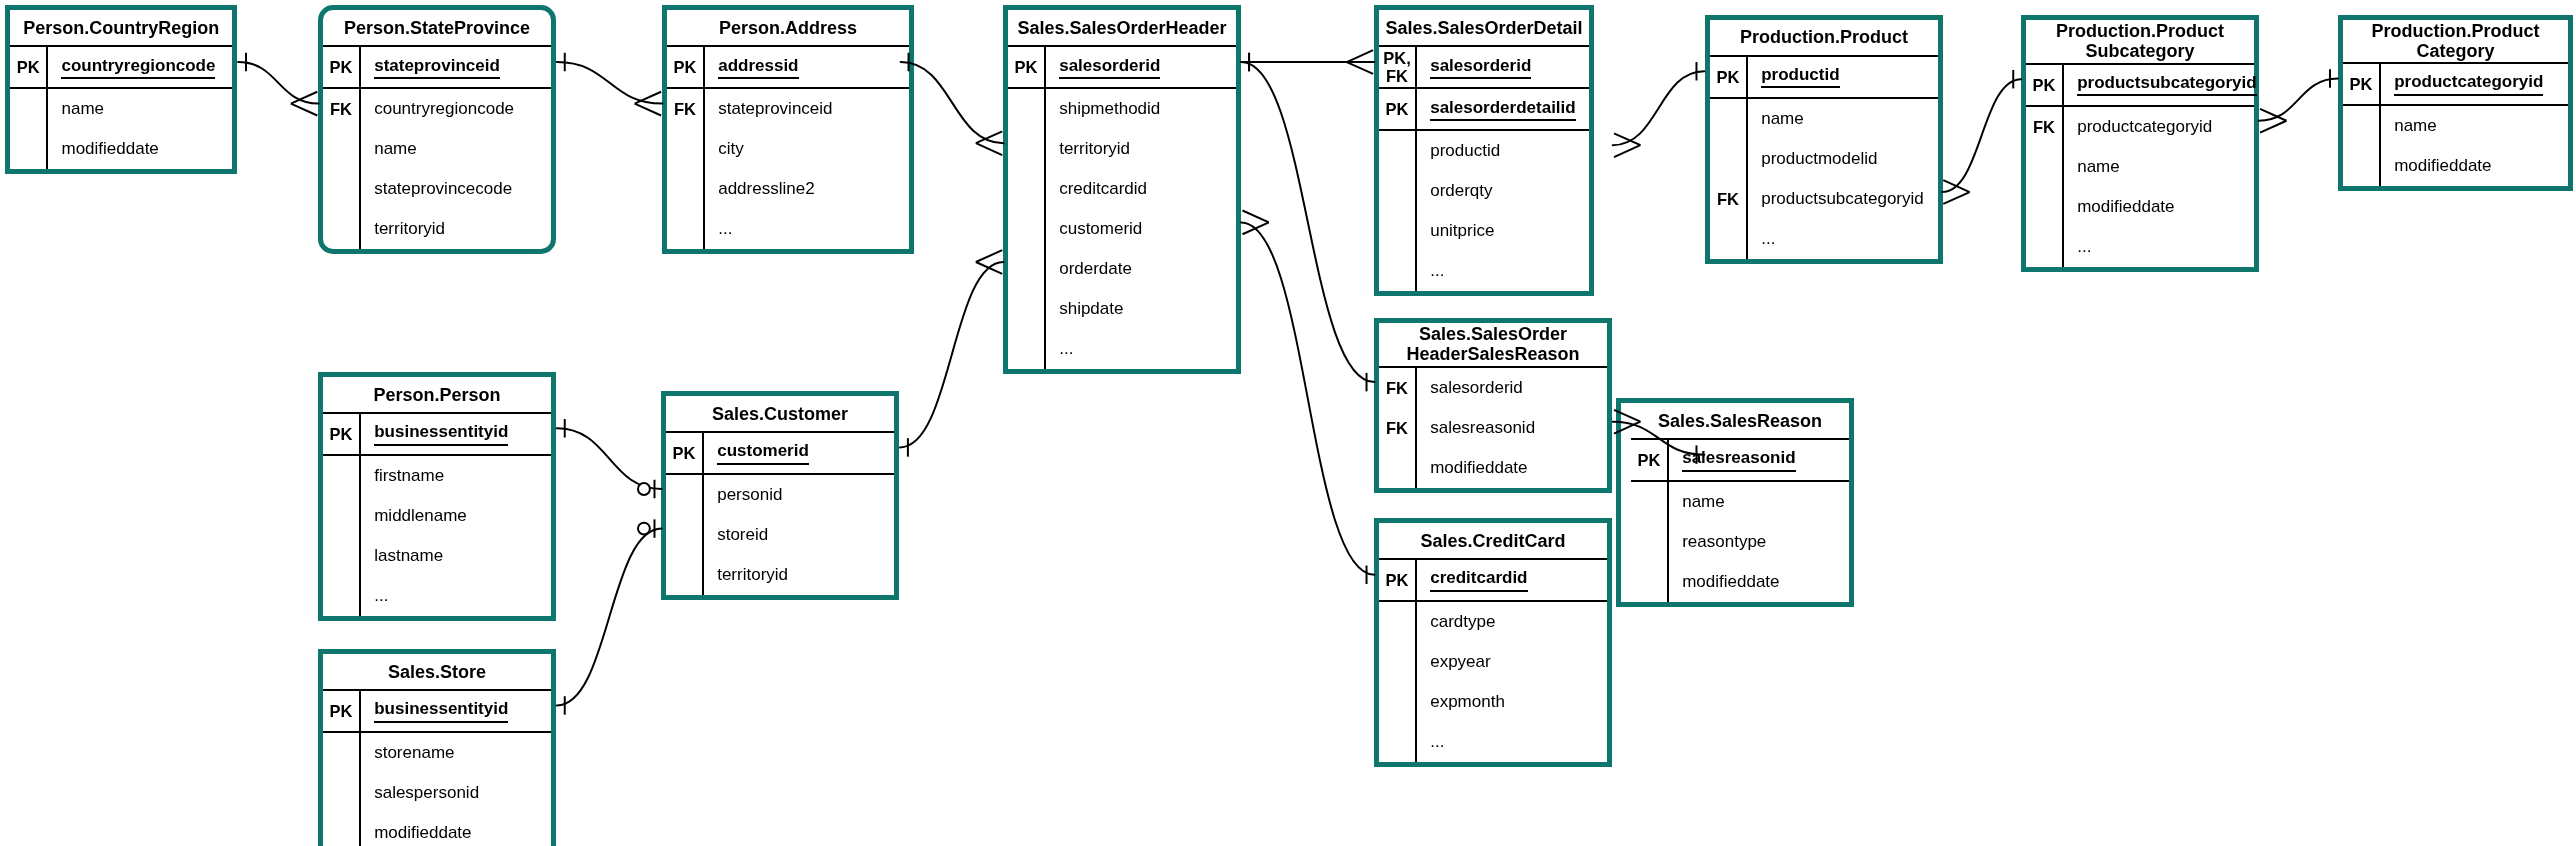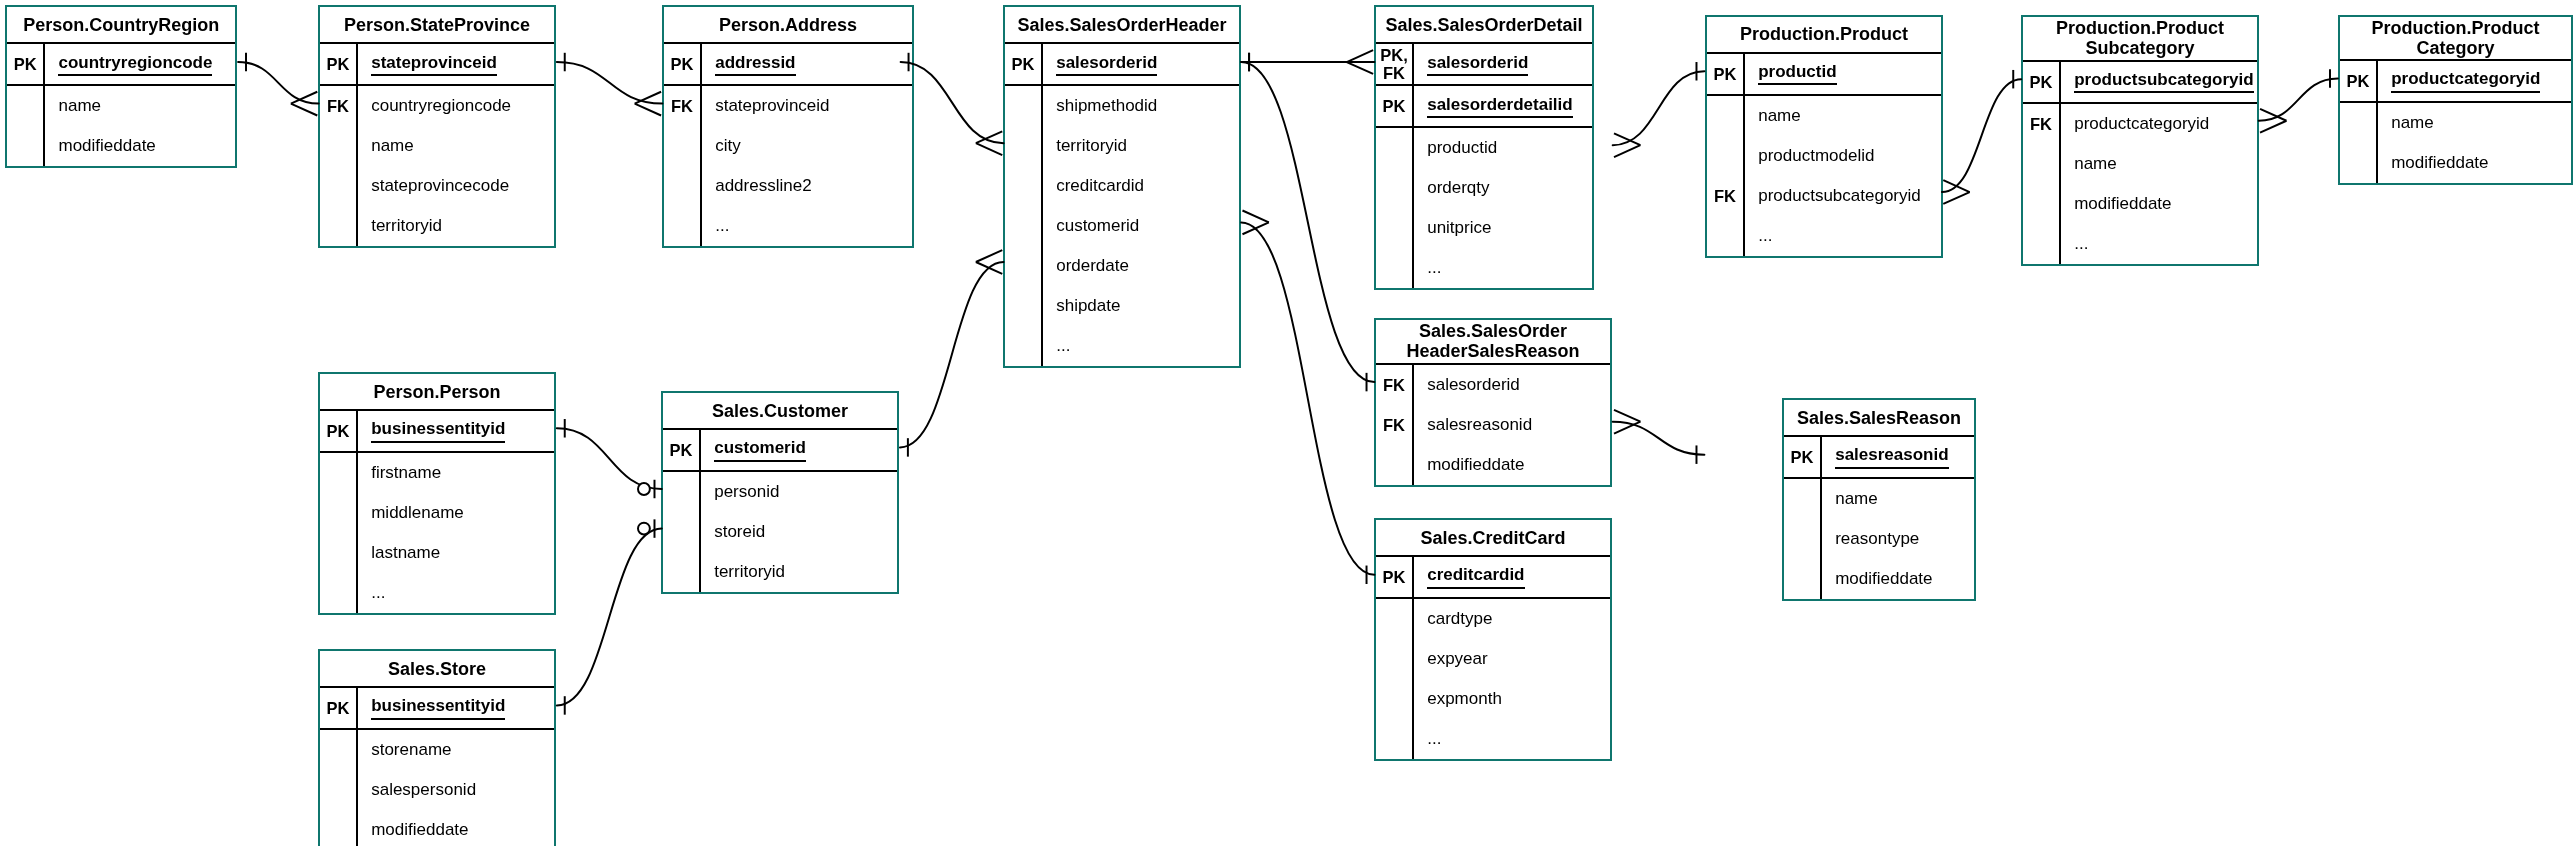--- a/index.html
+++ b/index.html
@@ -7,21 +7,21 @@
     position:relative;
     width:2576px;height:846px;
     background:#ffffff;
     font-family:"Liberation Sans", sans-serif;
     color:#000;
     overflow:hidden;
   }
   .entity{
     position:absolute;
     background:#ffffff;
-    border:2px solid #0f766e;
+    border:5px solid #0f766e;
     box-sizing:border-box;
   }
   .entity-title{
     min-height:37px;
     border-bottom:2px solid #000;
     display:flex;flex-direction:column;justify-content:center;align-items:center;
     font-weight:bold;font-size:18px;line-height:20px;text-align:center;
     padding:1.3px 4px;box-sizing:border-box;
   }
   .section{border-bottom:2px solid #000;}
@@ -72,21 +72,21 @@
           </div>
         </div>
         <div class="row">
           <div class="key-cell"></div>
           <div class="field-cell">
             <span class="">modifieddate</span>
           </div>
         </div>
       </div>
     </div>
-    <div class="entity" style="left: 318px; top: 5.3px; width: 238px;">
+    <div class="entity" style="left: 318px; top: 5.3px; width: 238px; border-radius: 15px;">
       <div class="entity-title">
         <div>Person.StateProvince</div>
       </div>
       <div class="section">
         <div class="row">
           <div class="key-cell">PK</div>
           <div class="field-cell">
             <span class="pk-underline">stateprovinceid</span>
           </div>
         </div>
@@ -459,21 +459,21 @@
           </div>
         </div>
         <div class="row">
           <div class="key-cell"></div>
           <div class="field-cell">
             <span class="">modifieddate</span>
           </div>
         </div>
       </div>
     </div>
-    <div class="entity" style="left: 1782px; top: 398px; width: 194px;">
+    <div class="entity" style="left: 1616px; top: 398px; width: 238px; padding-left: 10px;">
       <div class="entity-title">
         <div>Sales.SalesReason</div>
       </div>
       <div class="section">
         <div class="row">
           <div class="key-cell">PK</div>
           <div class="field-cell">
             <span class="pk-underline">salesreasonid</span>
           </div>
         </div>

